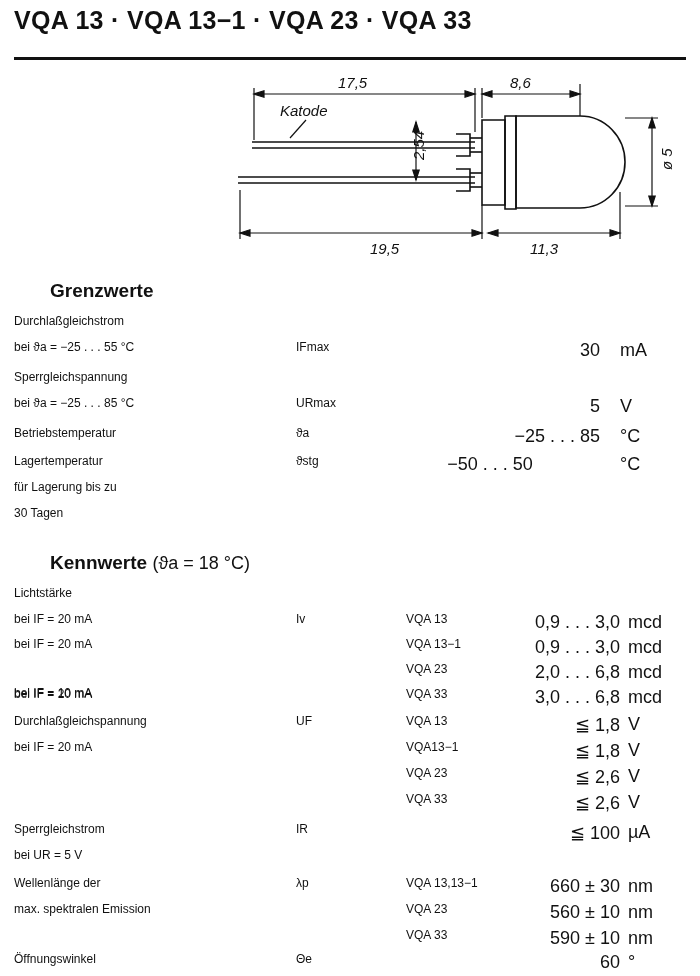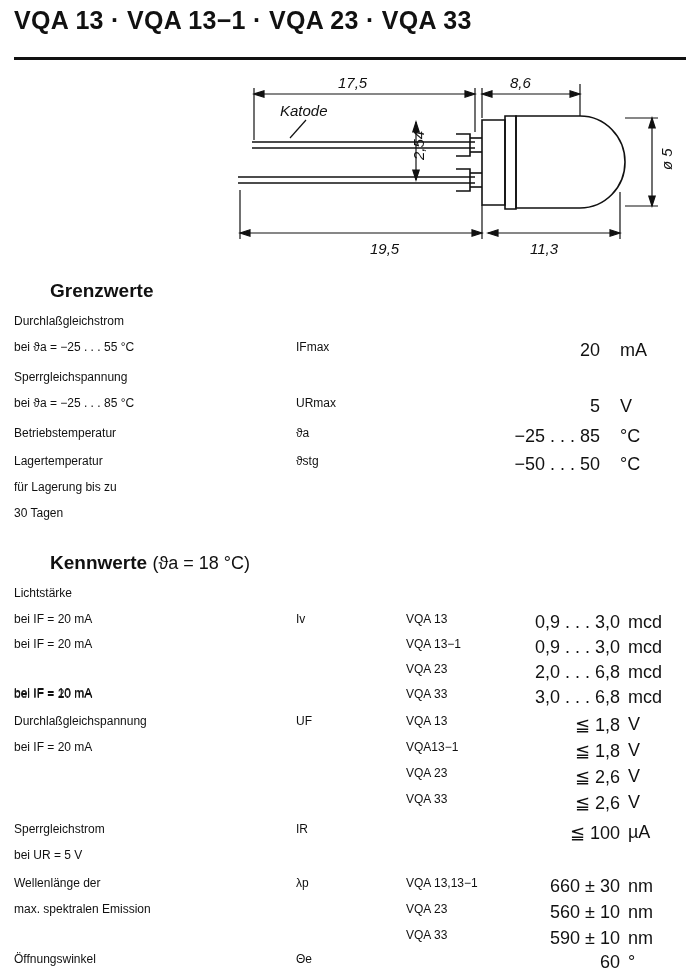--- a/index.html
+++ b/index.html
@@ -177,37 +177,37 @@
         <text x="452" y="98" transform="rotate(-90 452 98)">ø 5</text>
       </g>
     </svg>
   </div>
 
   <div id="grenzwerte-heading" class="sec-heading">Grenzwerte</div>
 
   <div class="row col-desc" style="top:314px;">Durchlaßgleichstrom</div>
   <div class="row col-desc" style="top:340px;">bei ϑa = −25 . . . 55 °C</div>
   <div class="row col-sym" style="top:340px;">IFmax</div>
-  <div class="val-right" style="left:380px; top:340px;">20</div>
+  <div class="val-right" style="left:380px; top:340px;">30</div>
   <div class="unit" style="left:620px; top:340px;">mA</div>
 
   <div class="row col-desc" style="top:370px;">Sperrgleichspannung</div>
   <div class="row col-desc" style="top:396px;">bei ϑa = −25 . . . 85 °C</div>
   <div class="row col-sym" style="top:396px;">URmax</div>
   <div class="val-right" style="left:380px; top:396px;">5</div>
   <div class="unit" style="left:620px; top:396px;">V</div>
 
   <div class="row col-desc" style="top:426px;">Betriebstemperatur</div>
   <div class="row col-sym" style="top:426px;">ϑa</div>
   <div class="val-right" style="left:380px; top:426px;">−25 . . . 85</div>
   <div class="unit" style="left:620px; top:426px;">°C</div>
 
   <div class="row col-desc" style="top:454px;">Lagertemperatur</div>
   <div class="row col-sym" style="top:454px;">ϑstg</div>
-  <div class="val-right" style="left:380px; top:454px;">−50 . . . 50</div>
+  <div class="val-right" style="left:380px; top:454px;text-align:center;">−50 . . . 50</div>
   <div class="unit" style="left:620px; top:454px;">°C</div>
   <div class="row col-desc" style="top:480px;text-align:center;">für Lagerung bis zu</div>
   <div class="row col-desc" style="top:506px;">30 Tagen</div>
 
   <div id="kennwerte-heading" class="sec-heading">
     <span>Kennwerte</span>
     <span class="sub" style="font-weight:normal;">(ϑa = 18 °C)</span>
   </div>
 
   <div class="row col-desc" style="top:586px;">Lichtstärke</div>

